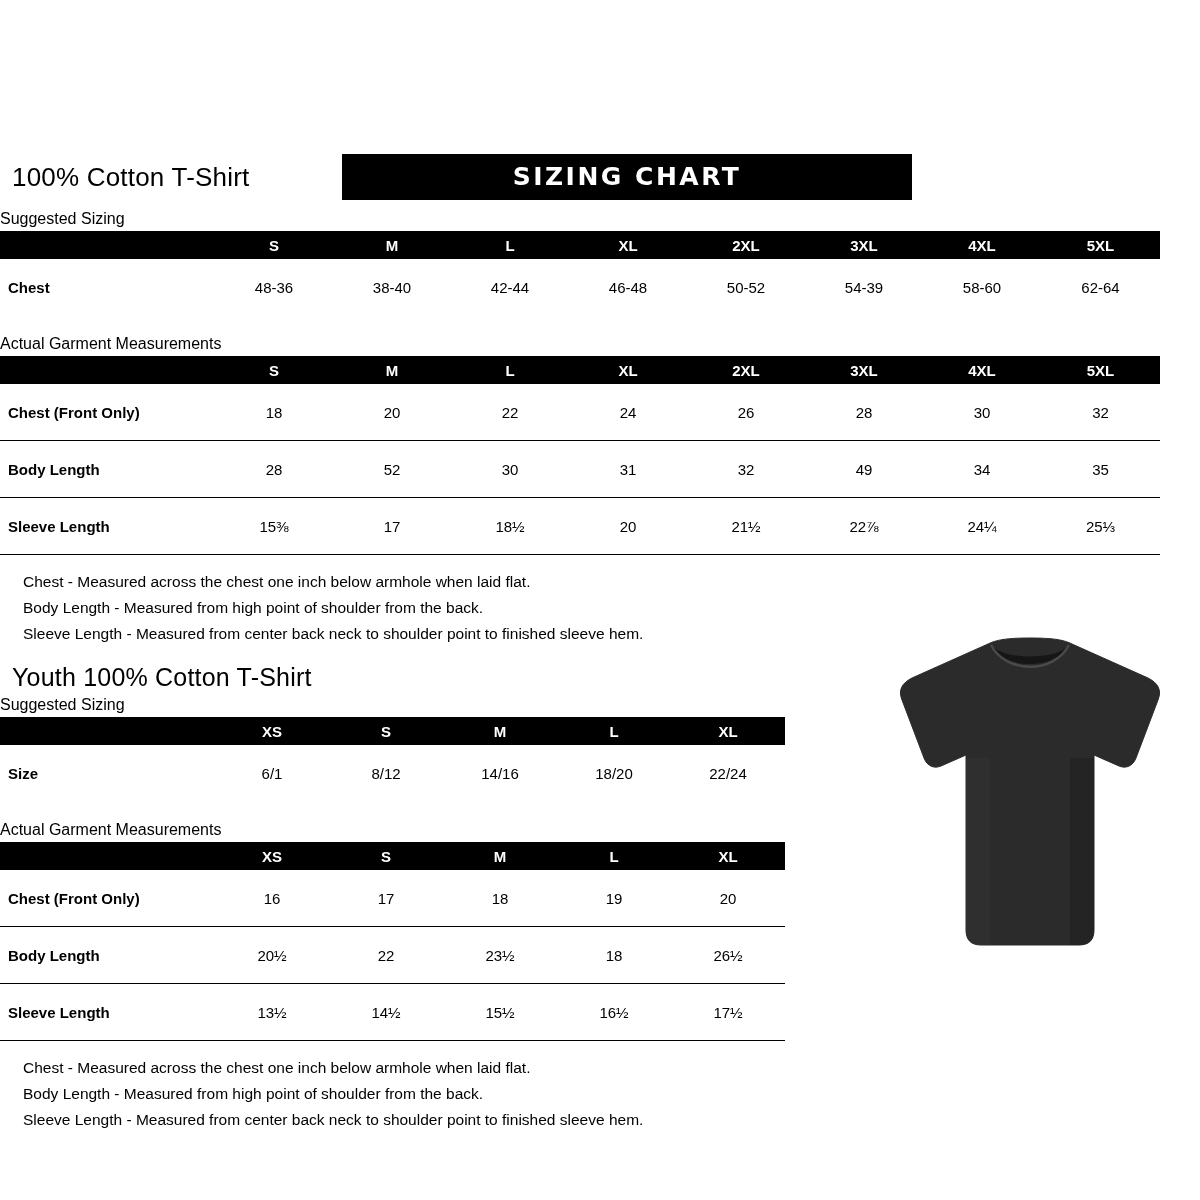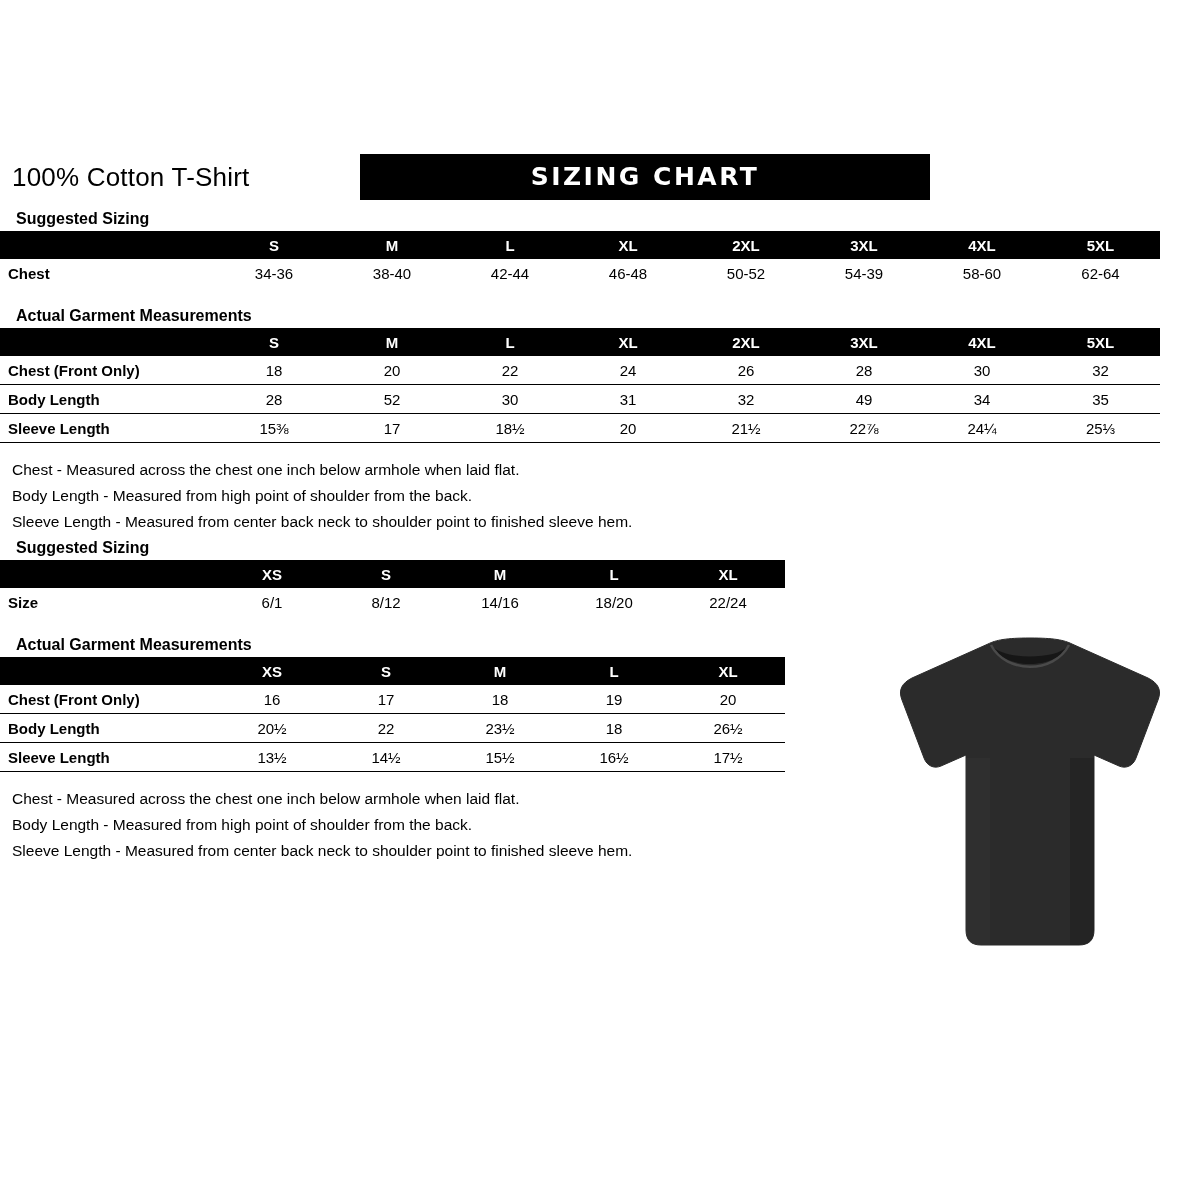--- a/index.html
+++ b/index.html
@@ -38,44 +38,44 @@
     position: absolute;
     left: 0;
     top: 2px;
     font-size: 26px;
     font-weight: 400;
     letter-spacing: 0.2px;
     white-space: nowrap;
   }
   .sizing-banner {
     position: absolute;
-    left: 348px;
+    left: 330px;
     top: -6px;
     width: 570px;
     height: 46px;
     background: #000000;
   }
   .sizing-banner span {
     position: absolute;
     left: 0; right: 0;
     top: 8px;
     text-align: center;
     color: #ffffff;
     font-size: 25px;
     font-weight: bold;
     letter-spacing: 2.5px;
     font-family: "DejaVu Sans", sans-serif;
   }
 
   .section-label {
     font-size: 16px;
-    margin-left: 16px;
+    margin-left: 0;
     margin-top: 4px;
     margin-bottom: 3px;
-    font-weight: 700;
+    font-weight: 400;
   }
 
   
   table {
     border-collapse: collapse;
     table-layout: fixed;
     font-size: 15px;
   }
   table.adult { width: 1160px; }
   table.youth { width: 785px; }
@@ -92,38 +92,38 @@
     text-align: center;
   }
   thead th.rowhead {
     text-align: left;
     padding-left: 8px;
   }
   tbody td {
     height: 26px;
     text-align: center;
     font-size: 15px;
-    padding: 1px 0;
+    padding: 15px 0;
   }
   tbody td.rowhead {
     text-align: left;
     padding-left: 8px;
     font-weight: bold;
   }
   tbody tr.plain td.rowhead { font-weight: bold; }
   tbody tr.ruled td {
     border-bottom: 1.5px solid #000000;
     margin-left: 28px;
   }
 
   .gap-sm { height: 16px; }
 
   
   .notes {
-    margin-left: 12px;
+    margin-left: 23px;
     margin-top: 14px;
   }
   .notes div {
     font-size: 15.5px;
     line-height: 26px;
   }
 
   
   .youth-title {
     margin-left: 12px;
@@ -177,21 +177,21 @@
           <th>XL</th>
           <th>2XL</th>
           <th>3XL</th>
           <th>4XL</th>
           <th>5XL</th>
         </tr>
       </thead>
       <tbody>
         <tr class="plain">
           <td class="rowhead">Chest</td>
-          <td>34-36</td>
+          <td>48-36</td>
           <td>38-40</td>
           <td>42-44</td>
           <td>46-48</td>
           <td>50-52</td>
           <td>54-39</td>
           <td>58-60</td>
           <td>62-64</td>
         </tr>
       </tbody>
     </table>
@@ -260,20 +260,21 @@
         </tr>
       </tbody>
     </table>
 
     <div class="notes">
       <div>Chest - Measured across the chest one inch below armhole when laid flat.</div>
       <div>Body Length - Measured from high point of shoulder from the back.</div>
       <div>Sleeve Length - Measured from center back neck to shoulder point to finished sleeve hem.</div>
     </div>
 
+    <div class="youth-title">Youth 100% Cotton T-Shirt</div>
 
     <div class="section-label">Suggested Sizing</div>
     <table class="youth">
       <colgroup>
         <col style="width:215px">
           <col style="width:114px">
           <col style="width:114px">
           <col style="width:114px">
         <col style="width:114px">
           <col style="width:114px">

